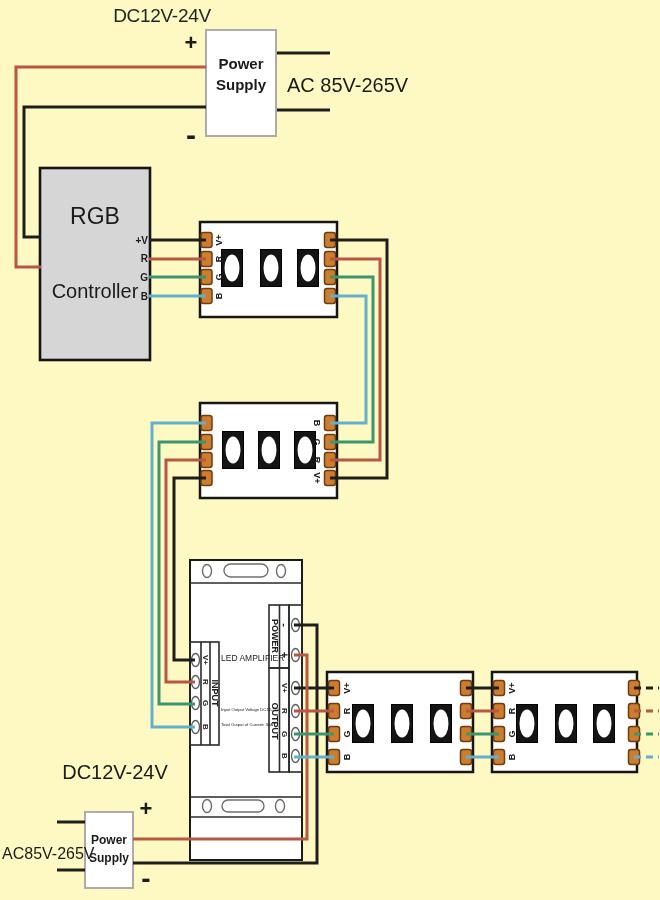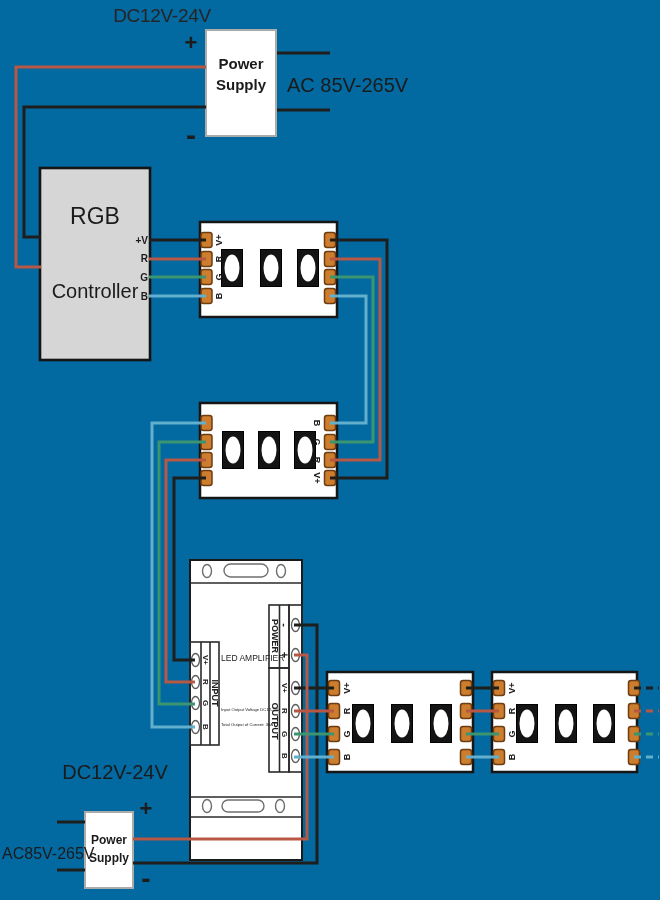--- a/index.html
+++ b/index.html
@@ -1,16 +1,16 @@
 <!DOCTYPE html>
 <html><head>
 <meta charset="utf-8">
 <style>
   html,body{margin:0;padding:0;background:#fff;}
-  #stage{position:relative;width:660px;height:900px;background:#0369a1;overflow:hidden;
+  #stage{position:relative;width:660px;height:900px;background:#fef9c3;overflow:hidden;
          font-family:"Liberation Sans",sans-serif;}
   svg text{font-family:"Liberation Sans",sans-serif;fill:#1b1b1b;}
   .wire{fill:none;stroke-width:3;stroke-linecap:butt;stroke-linejoin:miter;}
   .wire-dash{stroke-dasharray:7 5;}
   .box{fill:#ffffff;stroke:#161616;stroke-width:2.5;}
   .ampline{stroke:#2a2a2a;stroke-width:1.6;fill:none;}
   .screw{fill:#ffffff;stroke:#6f6f6f;stroke-width:1.4;}
   .term{fill:#ffffff;stroke:#5d5d5d;stroke-width:1.3;}
   .led-body{fill:#141414;stroke:#000;stroke-width:1;}
   .led-lens{fill:#ffffff;}

